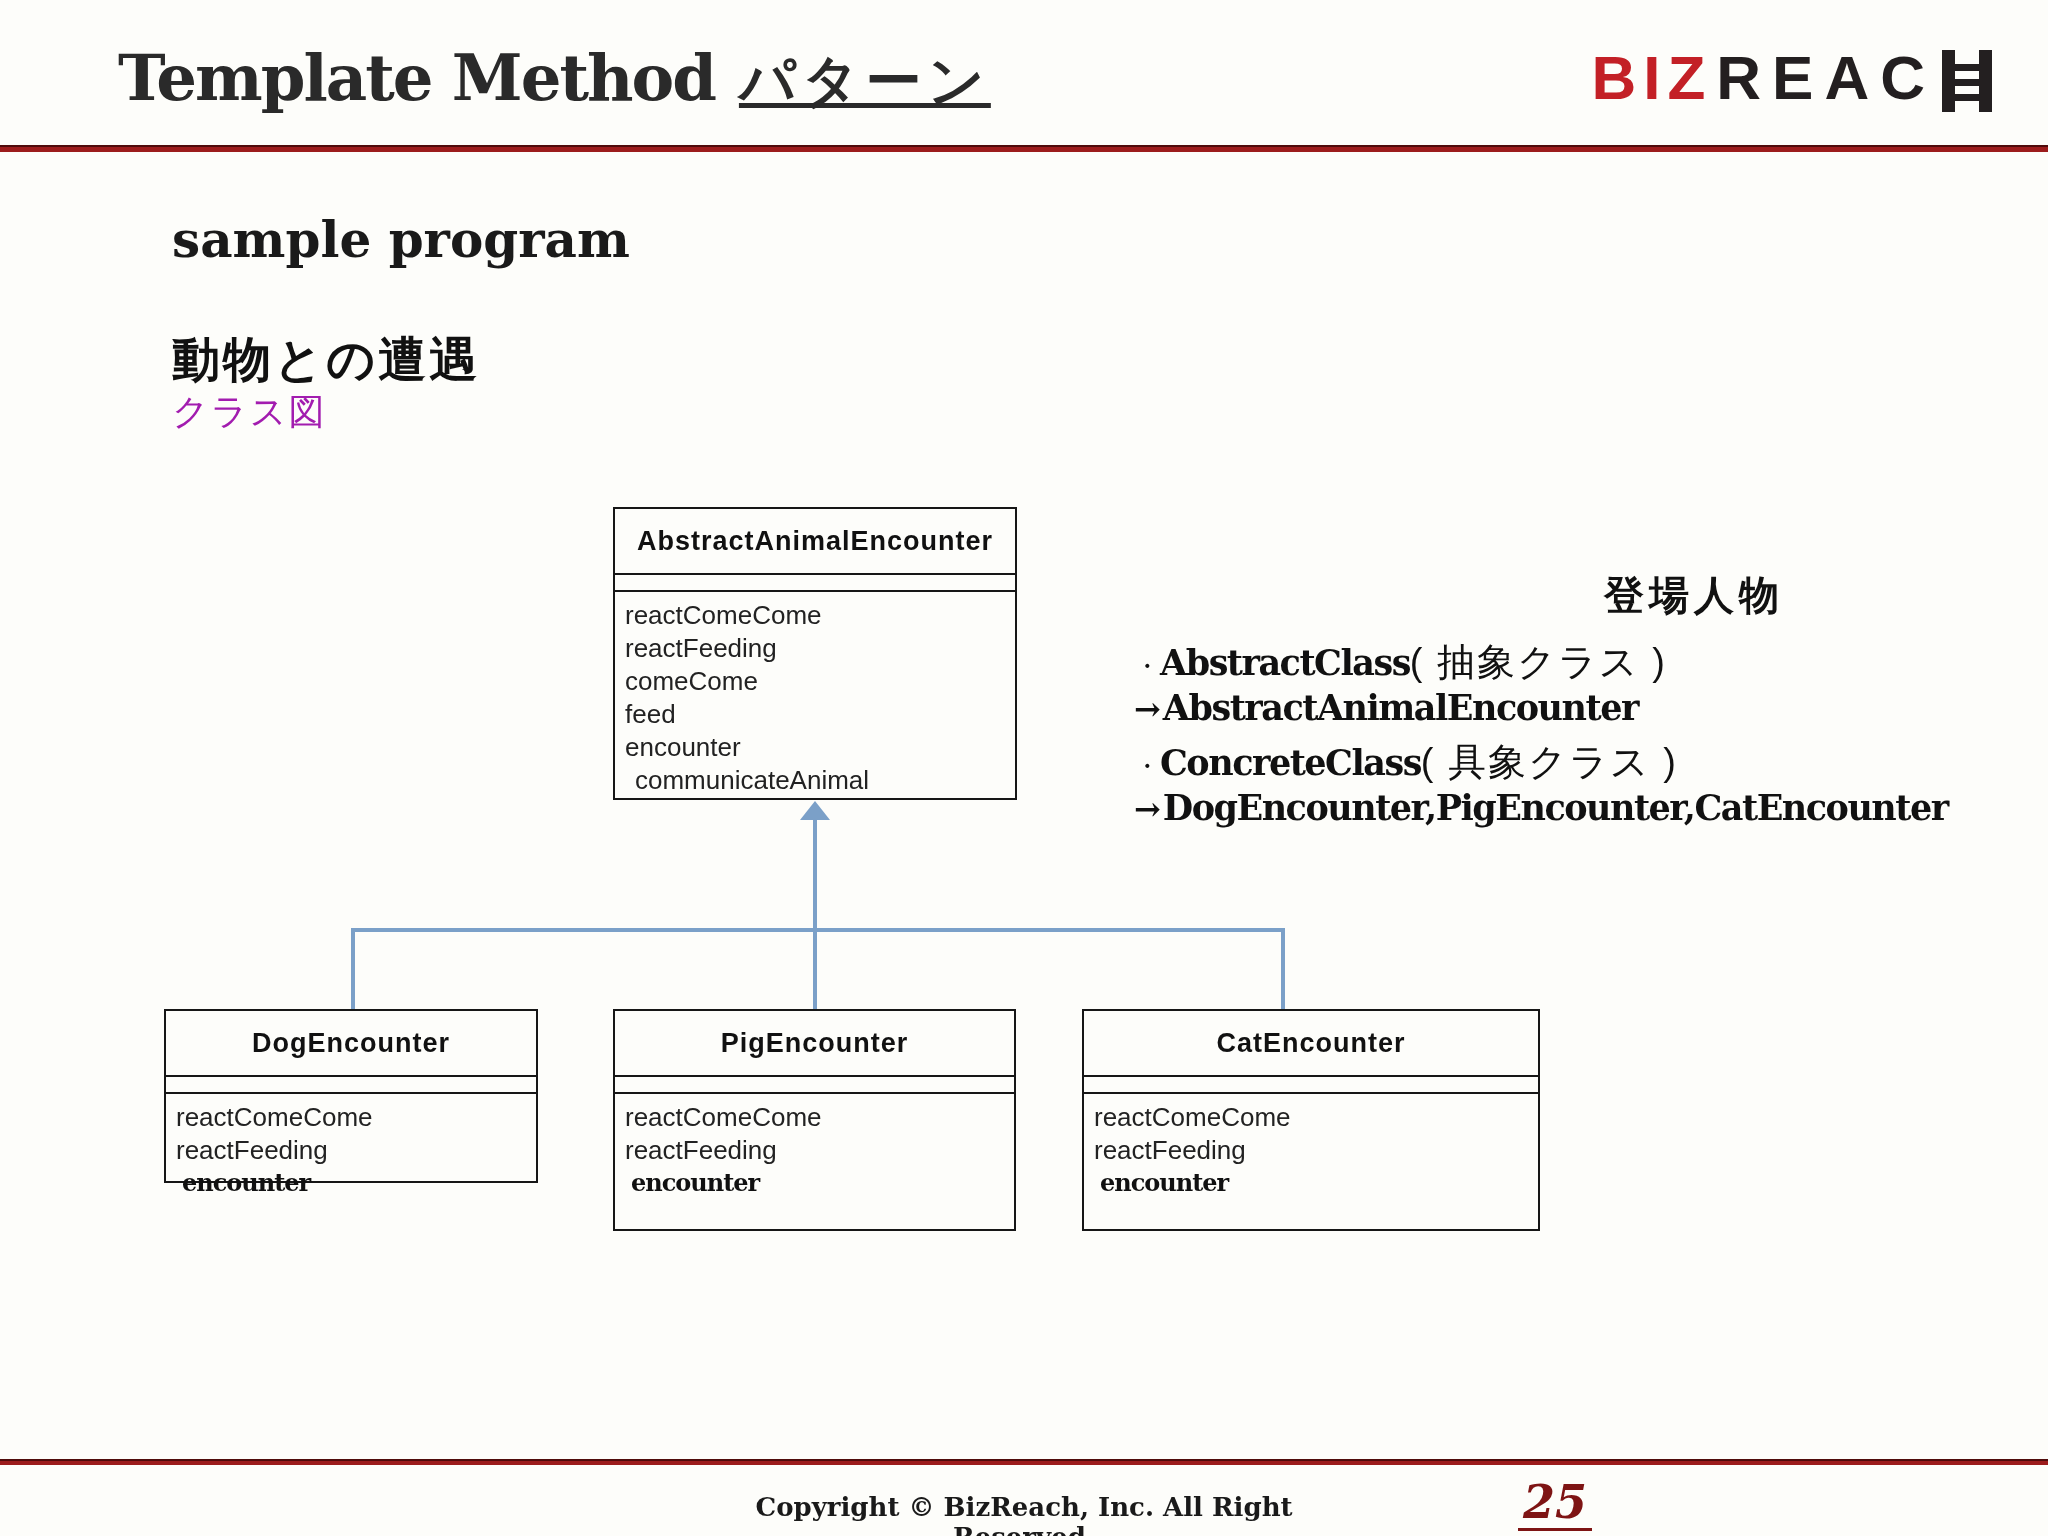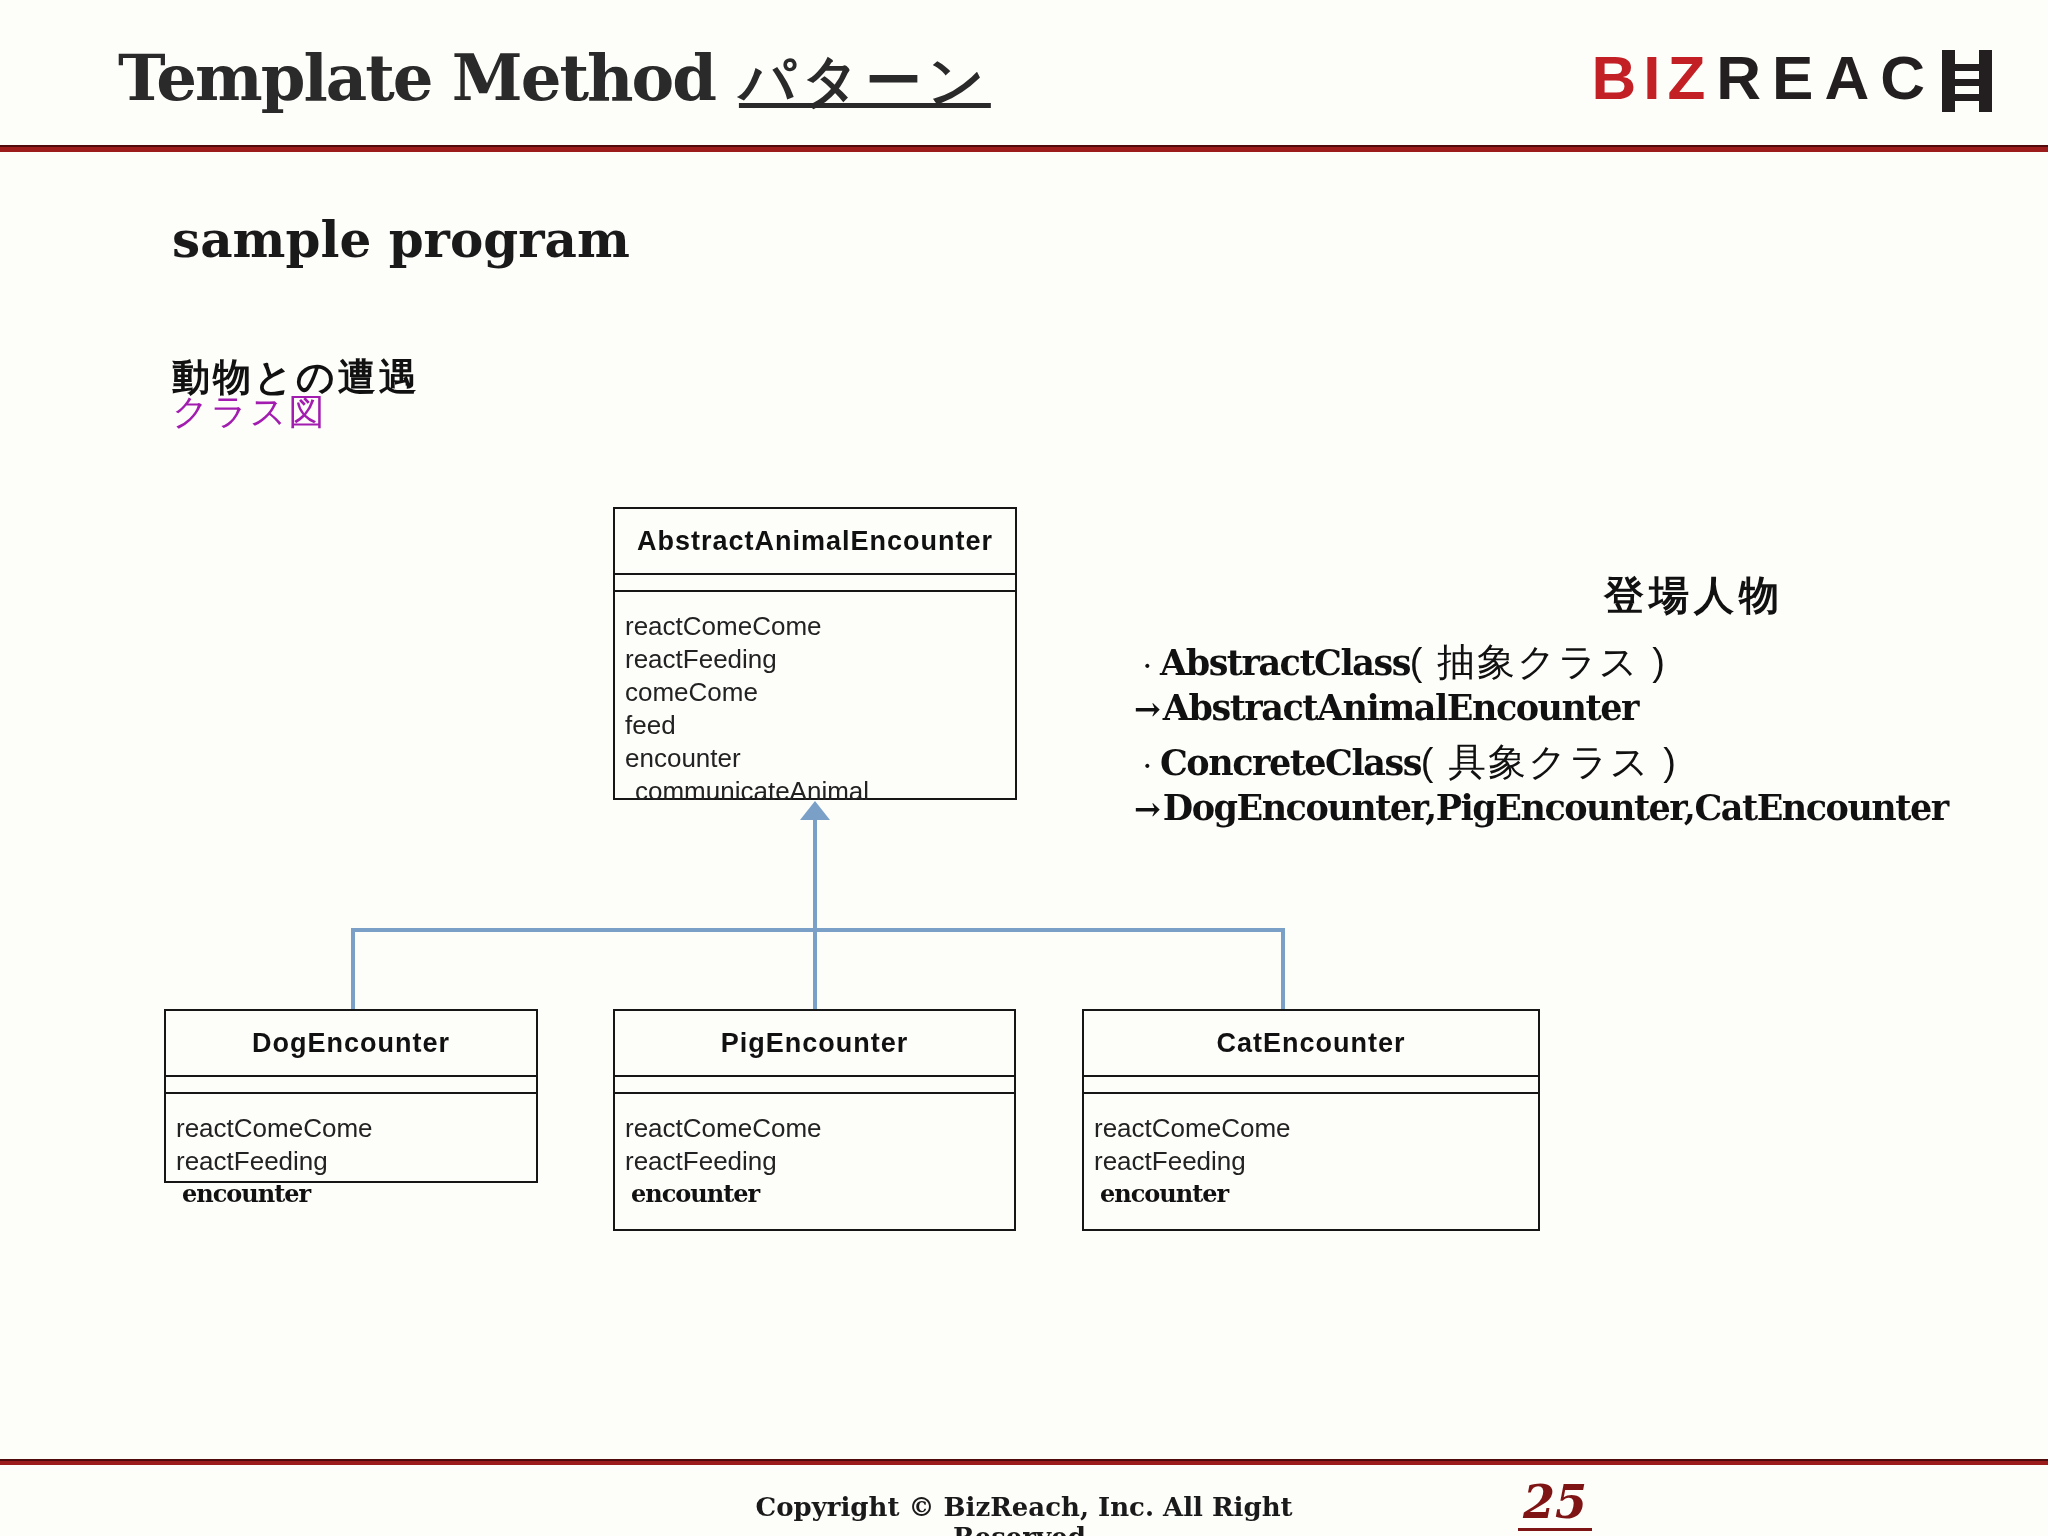--- a/index.html
+++ b/index.html
@@ -34,32 +34,32 @@
   .logo .reach { color:#231f20; font-size:62px; font-weight:bold; letter-spacing:11px; margin-left:4px; }
   .logo-h {
     position:relative; width:50px; height:62px; margin-left:6px; margin-bottom:1px;
     border-left:13px solid #231f20; border-right:13px solid #231f20;
   }
   .logo-h .rung { position:absolute; left:0; right:0; height:7px; background:#231f20; }
   .logo-h .r1 { top:14px; } .logo-h .r2 { top:29px; } .logo-h .r3 { top:44px; }
 
   
   .section-heading { left:172px; top:210px; font-size:50px; color:#1a1a1a; letter-spacing:0; }
-  .topic-title { left:172px; top:352px; font-size:38px; font-weight:bold; letter-spacing:3px; color:#111; }
+  .topic-title { left:172px; top:328px; font-size:48px; font-weight:bold; letter-spacing:3px; color:#111; }
   .topic-subtitle { left:172px; top:388px; font-size:36px; letter-spacing:2px; color:#a21caf; }
 
   
   .uml-box { border:2px solid #161616; background:#fdfdfa; }
   .uml-title {
     text-align:center; font-weight:bold; font-size:27px; color:#111;
     border-bottom:2px solid #161616; height:66px; line-height:64px;
     letter-spacing:1px;
   }
   .uml-attrs { height:17px; border-bottom:2px solid #161616; }
-  .uml-methods { padding:18px 10px 0 10px; font-size:26px; color:#222; }
+  .uml-methods { padding:7px 10px 0 10px; font-size:26px; color:#222; }
   .uml-methods .m { line-height:33px; white-space:nowrap; }
   .uml-methods .indent { padding-left:10px; }
   .uml-methods .tm {
     font-family:"DejaVu Serif", serif; font-weight:bold; font-size:24px;
     letter-spacing:-1px; line-height:32px; padding-left:6px; color:#111;
   }
   .box-parent { left:613px; top:507px;  width:404px; height:293px; }
   .box-dog    { left:164px; top:1009px; width:374px; height:174px; }
   .box-pig    { left:613px; top:1009px; width:403px; height:222px; }
   .box-cat    { left:1082px;top:1009px; width:458px; height:222px; }

